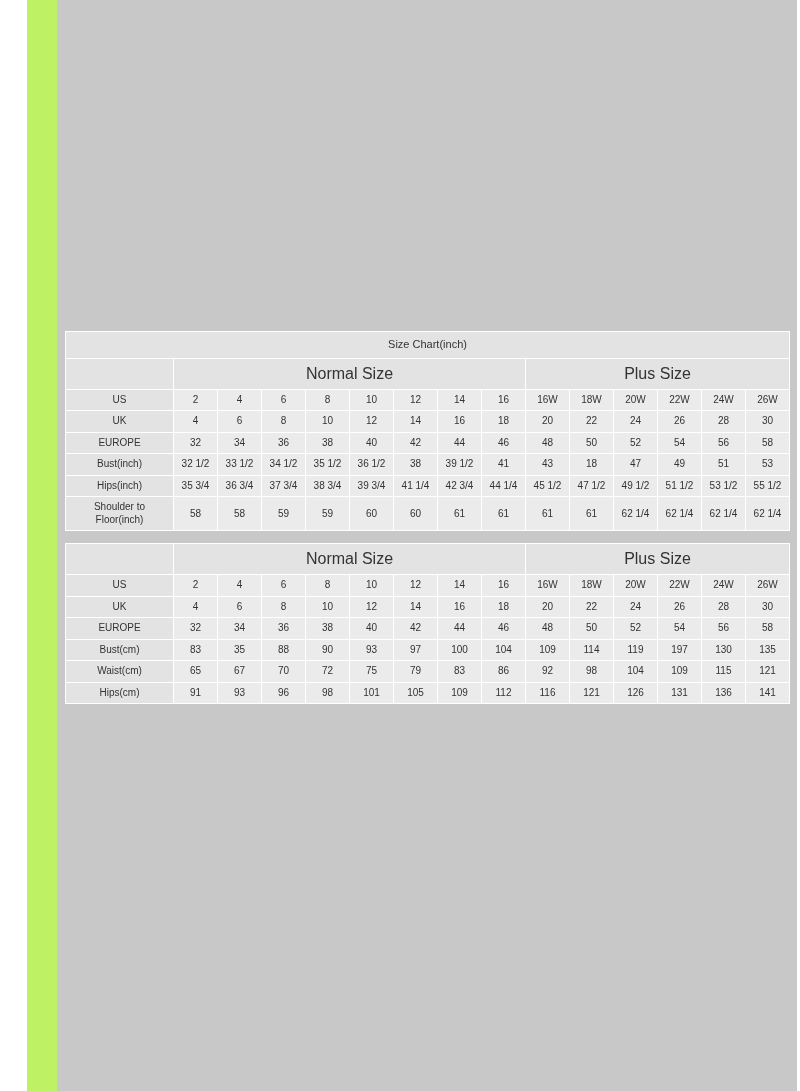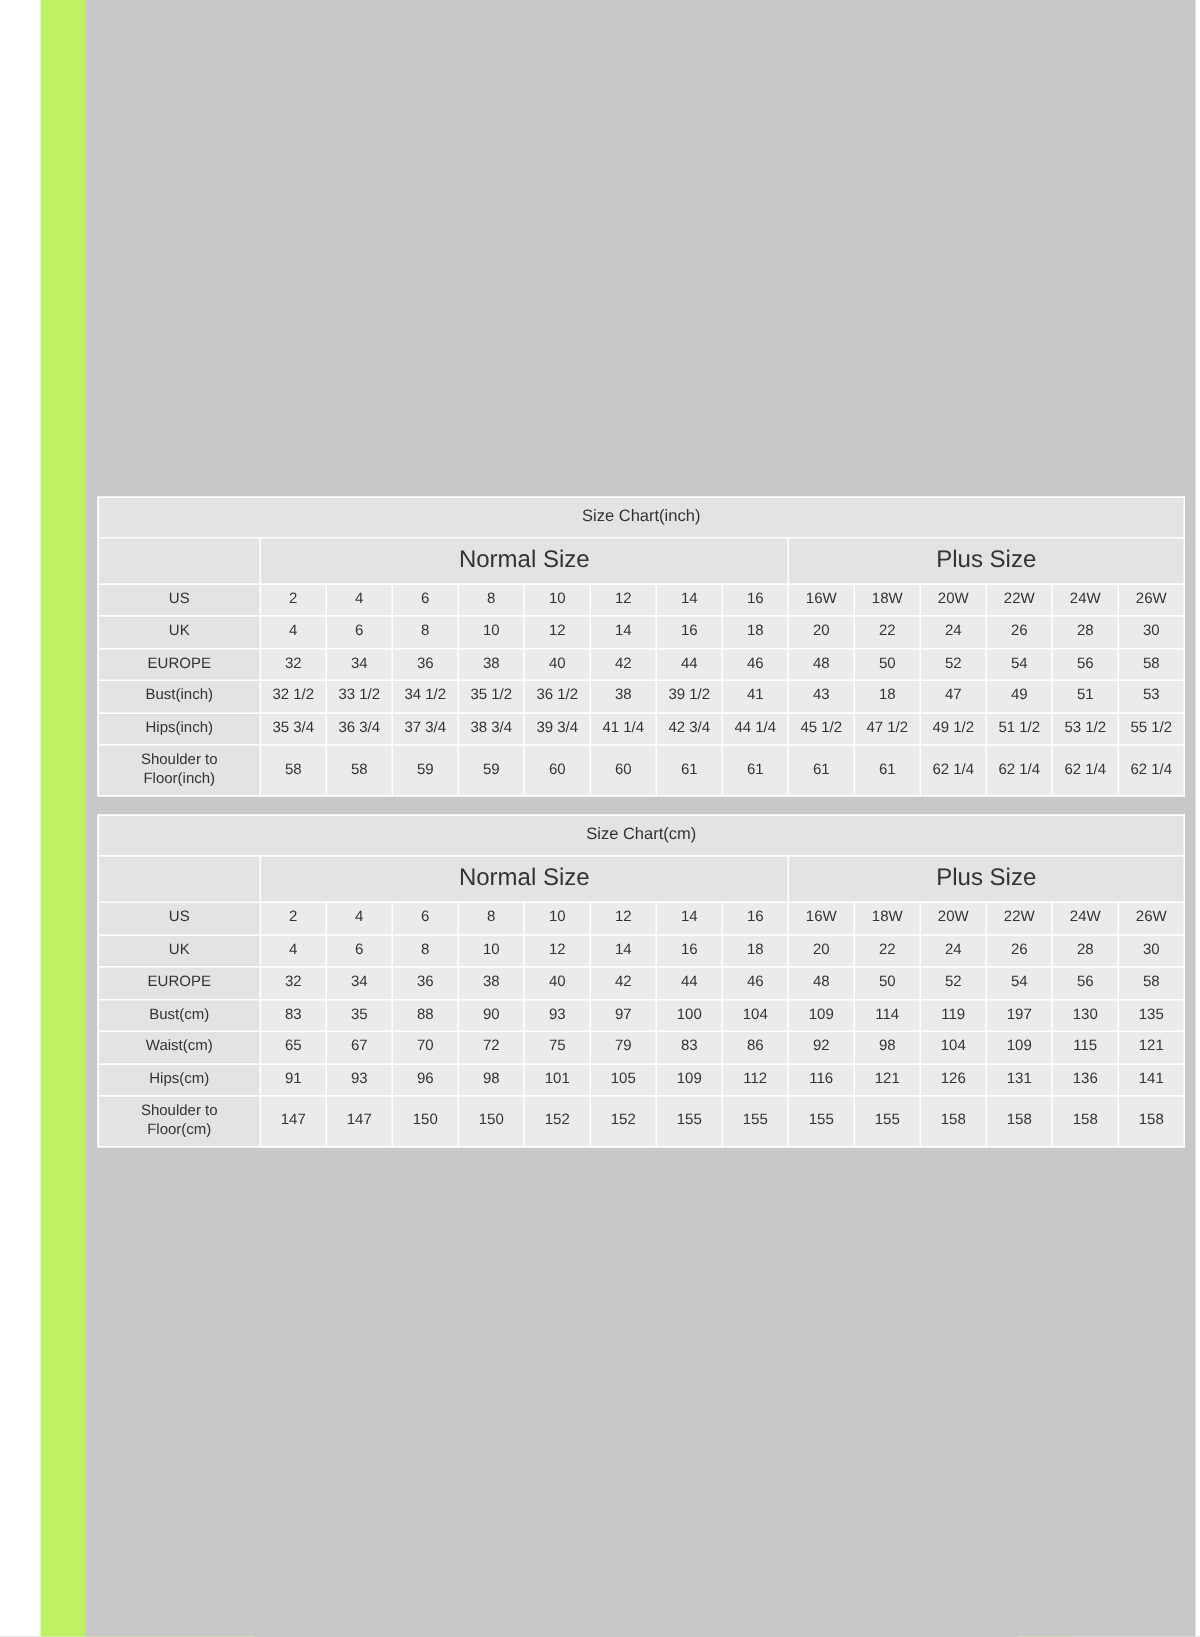--- a/index.html
+++ b/index.html
@@ -232,23 +232,20 @@
             <col>
             <col>
             <col>
             <col>
             <col>
             <col>
             <col>
           </colgroup>
           <tbody>
             <tr>
-              <td class="title" colspan="15">Size Chart(cm)</td>
-            </tr>
-            <tr>
               <td class="blank"></td>
               <td class="group" colspan="8">Normal Size</td>
               <td class="group" colspan="6">Plus Size</td>
             </tr>
             <tr>
               <td class="rowlabel">US</td>
               <td class="val">2</td>
               <td class="val">4</td>
               <td class="val">6</td>
               <td class="val">8</td>
@@ -341,34 +338,17 @@
               <td class="val">105</td>
               <td class="val">109</td>
               <td class="val">112</td>
               <td class="val">116</td>
               <td class="val">121</td>
               <td class="val">126</td>
               <td class="val">131</td>
               <td class="val">136</td>
               <td class="val">141</td>
             </tr>
-            <tr>
-              <td class="rowlabel">Shoulder to Floor(cm)</td>
-              <td class="val">147</td>
-              <td class="val">147</td>
-              <td class="val">150</td>
-              <td class="val">150</td>
-              <td class="val">152</td>
-              <td class="val">152</td>
-              <td class="val">155</td>
-              <td class="val">155</td>
-              <td class="val">155</td>
-              <td class="val">155</td>
-              <td class="val">158</td>
-              <td class="val">158</td>
-              <td class="val">158</td>
-              <td class="val">158</td>
-            </tr>
           </tbody>
         </table>
       </div>
     </div>
 </div>
 
 </body></html>

